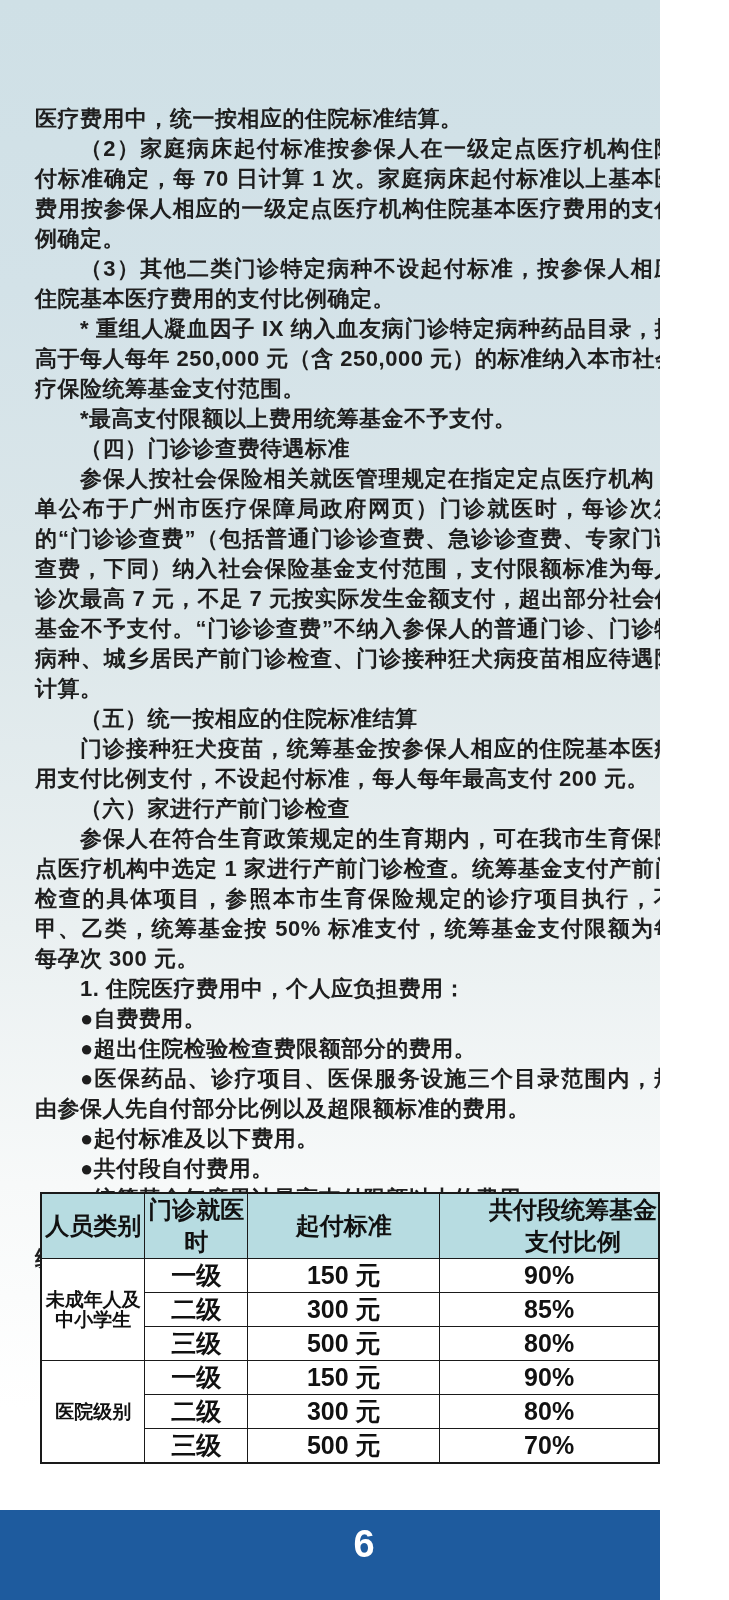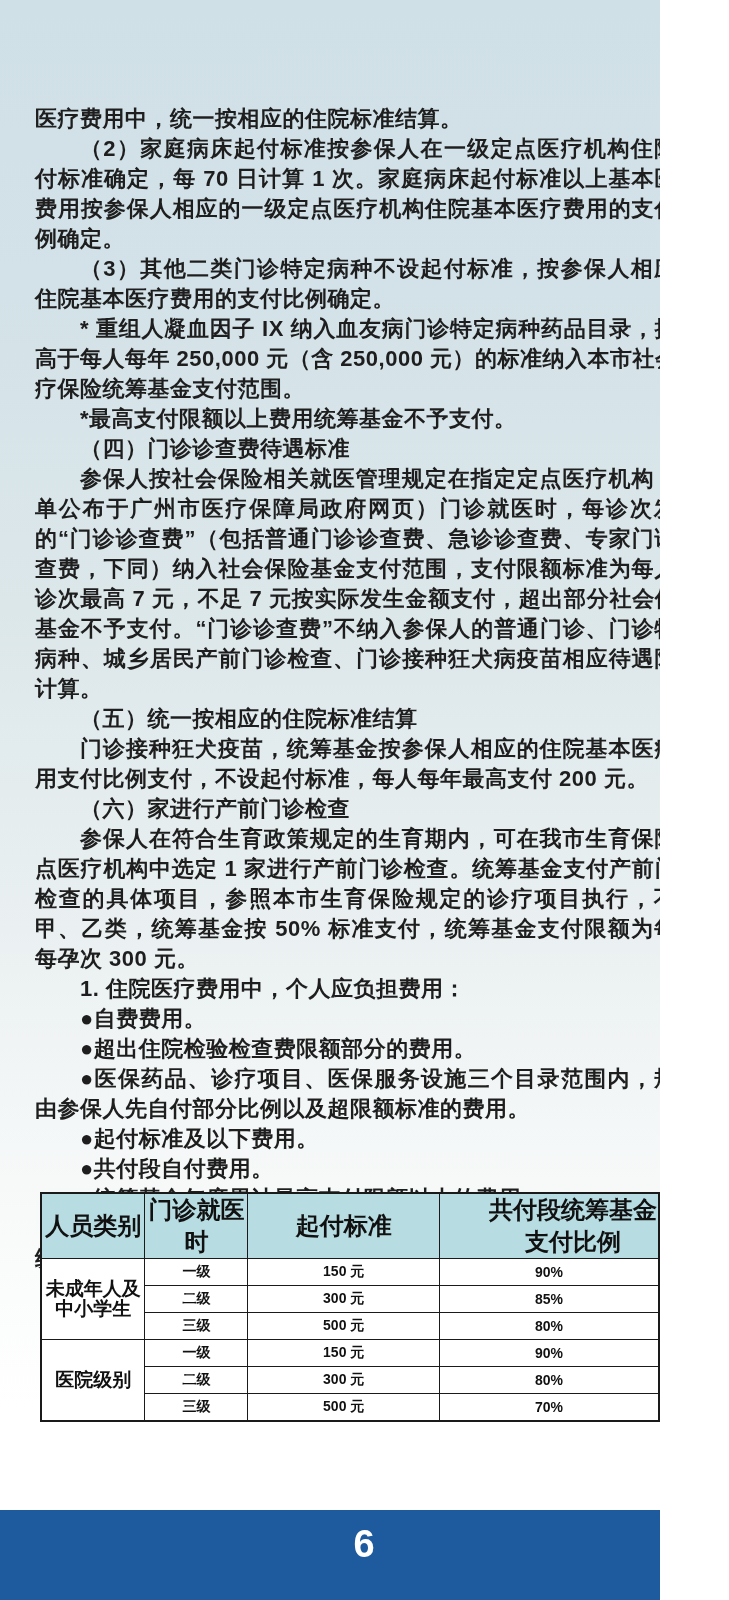--- a/index.html
+++ b/index.html
@@ -29,21 +29,21 @@
   }
   table.benefits th, table.benefits td {
     border:1px solid #1a1a1a;
     text-align:center; vertical-align:middle;
     padding:0; overflow:hidden;
   }
   table.benefits thead th {
     height:38px; font-size:24px; font-weight:700;margin-top:7px;
   }
   table.benefits tbody td {
-    background:#ffffff; height:26px; font-size:14px; font-weight:600;
+    background:#ffffff; height:26px; font-size:25px; font-weight:600;
   }
   table.benefits tbody td.cat {
     font-size:19px; line-height:20px; font-weight:600;
   }
   .footer {
     position:absolute; left:0; top:1510px; width:729px; height:90px;
   }
   .page-number {
     width:100%; text-align:center;
     color:#ffffff; font-size:38px; font-weight:700;

